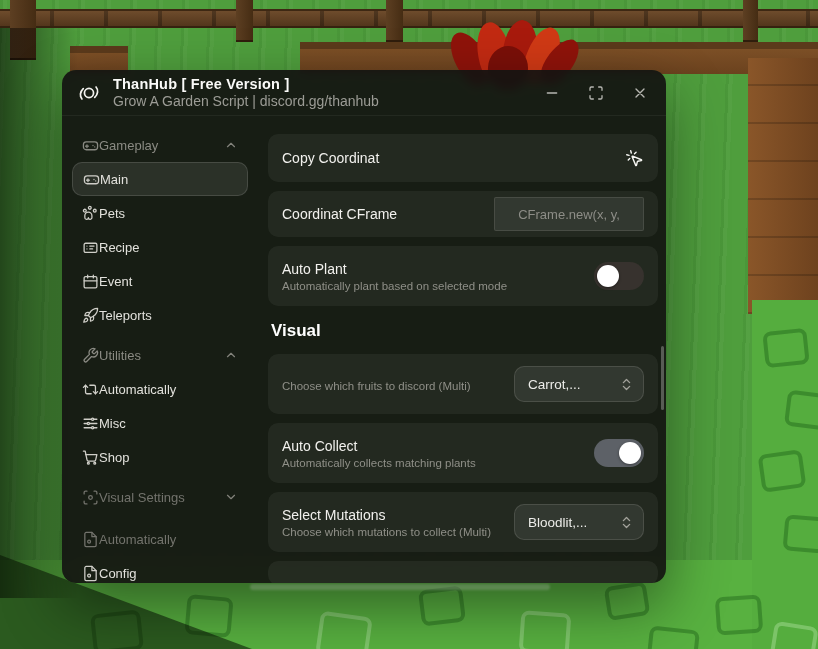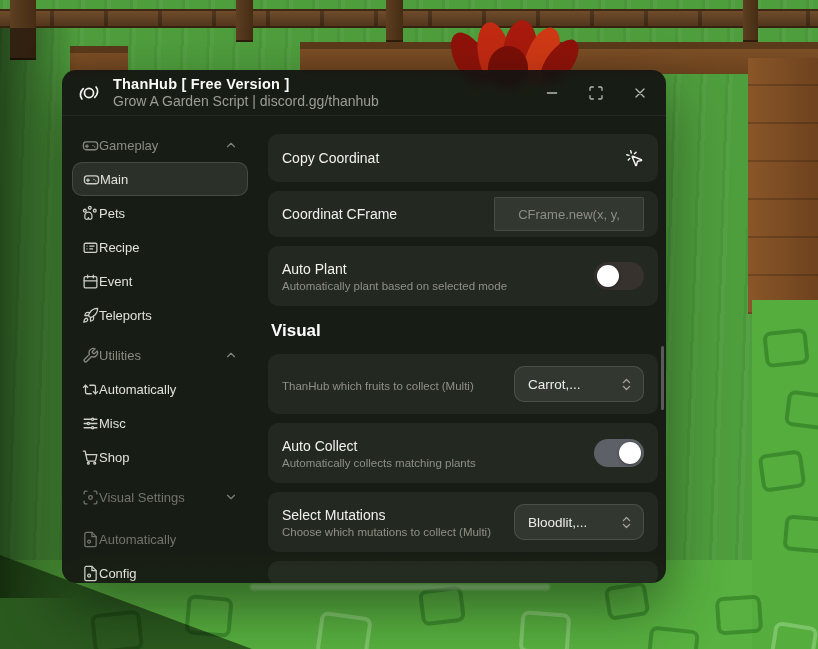--- a/index.html
+++ b/index.html
@@ -371,21 +371,21 @@
           <span class="grow"></span>
           <div class="toggle off">
               <div class="knob"></div>
             </div>
         </div>
 
         <div class="section-heading">Visual</div>
 
         <div class="card h60">
           <div>
-            <div class="card-desc">ThanHub which fruits to collect (Multi)</div>
+            <div class="card-desc">Choose which fruits to discord (Multi)</div>
           </div>
           <span class="grow"></span>
           <div class="select">
             <span>Carrot,...</span>
             <span class="icon">
               <svg viewBox="0 0 24 24" fill="none" stroke="currentColor" stroke-width="2.2" stroke-linecap="round" stroke-linejoin="round">
                   <path d="m7 15 5 5 5-5"></path>
                   <path d="m7 9 5-5 5 5"></path>
                 </svg>
               </span>

